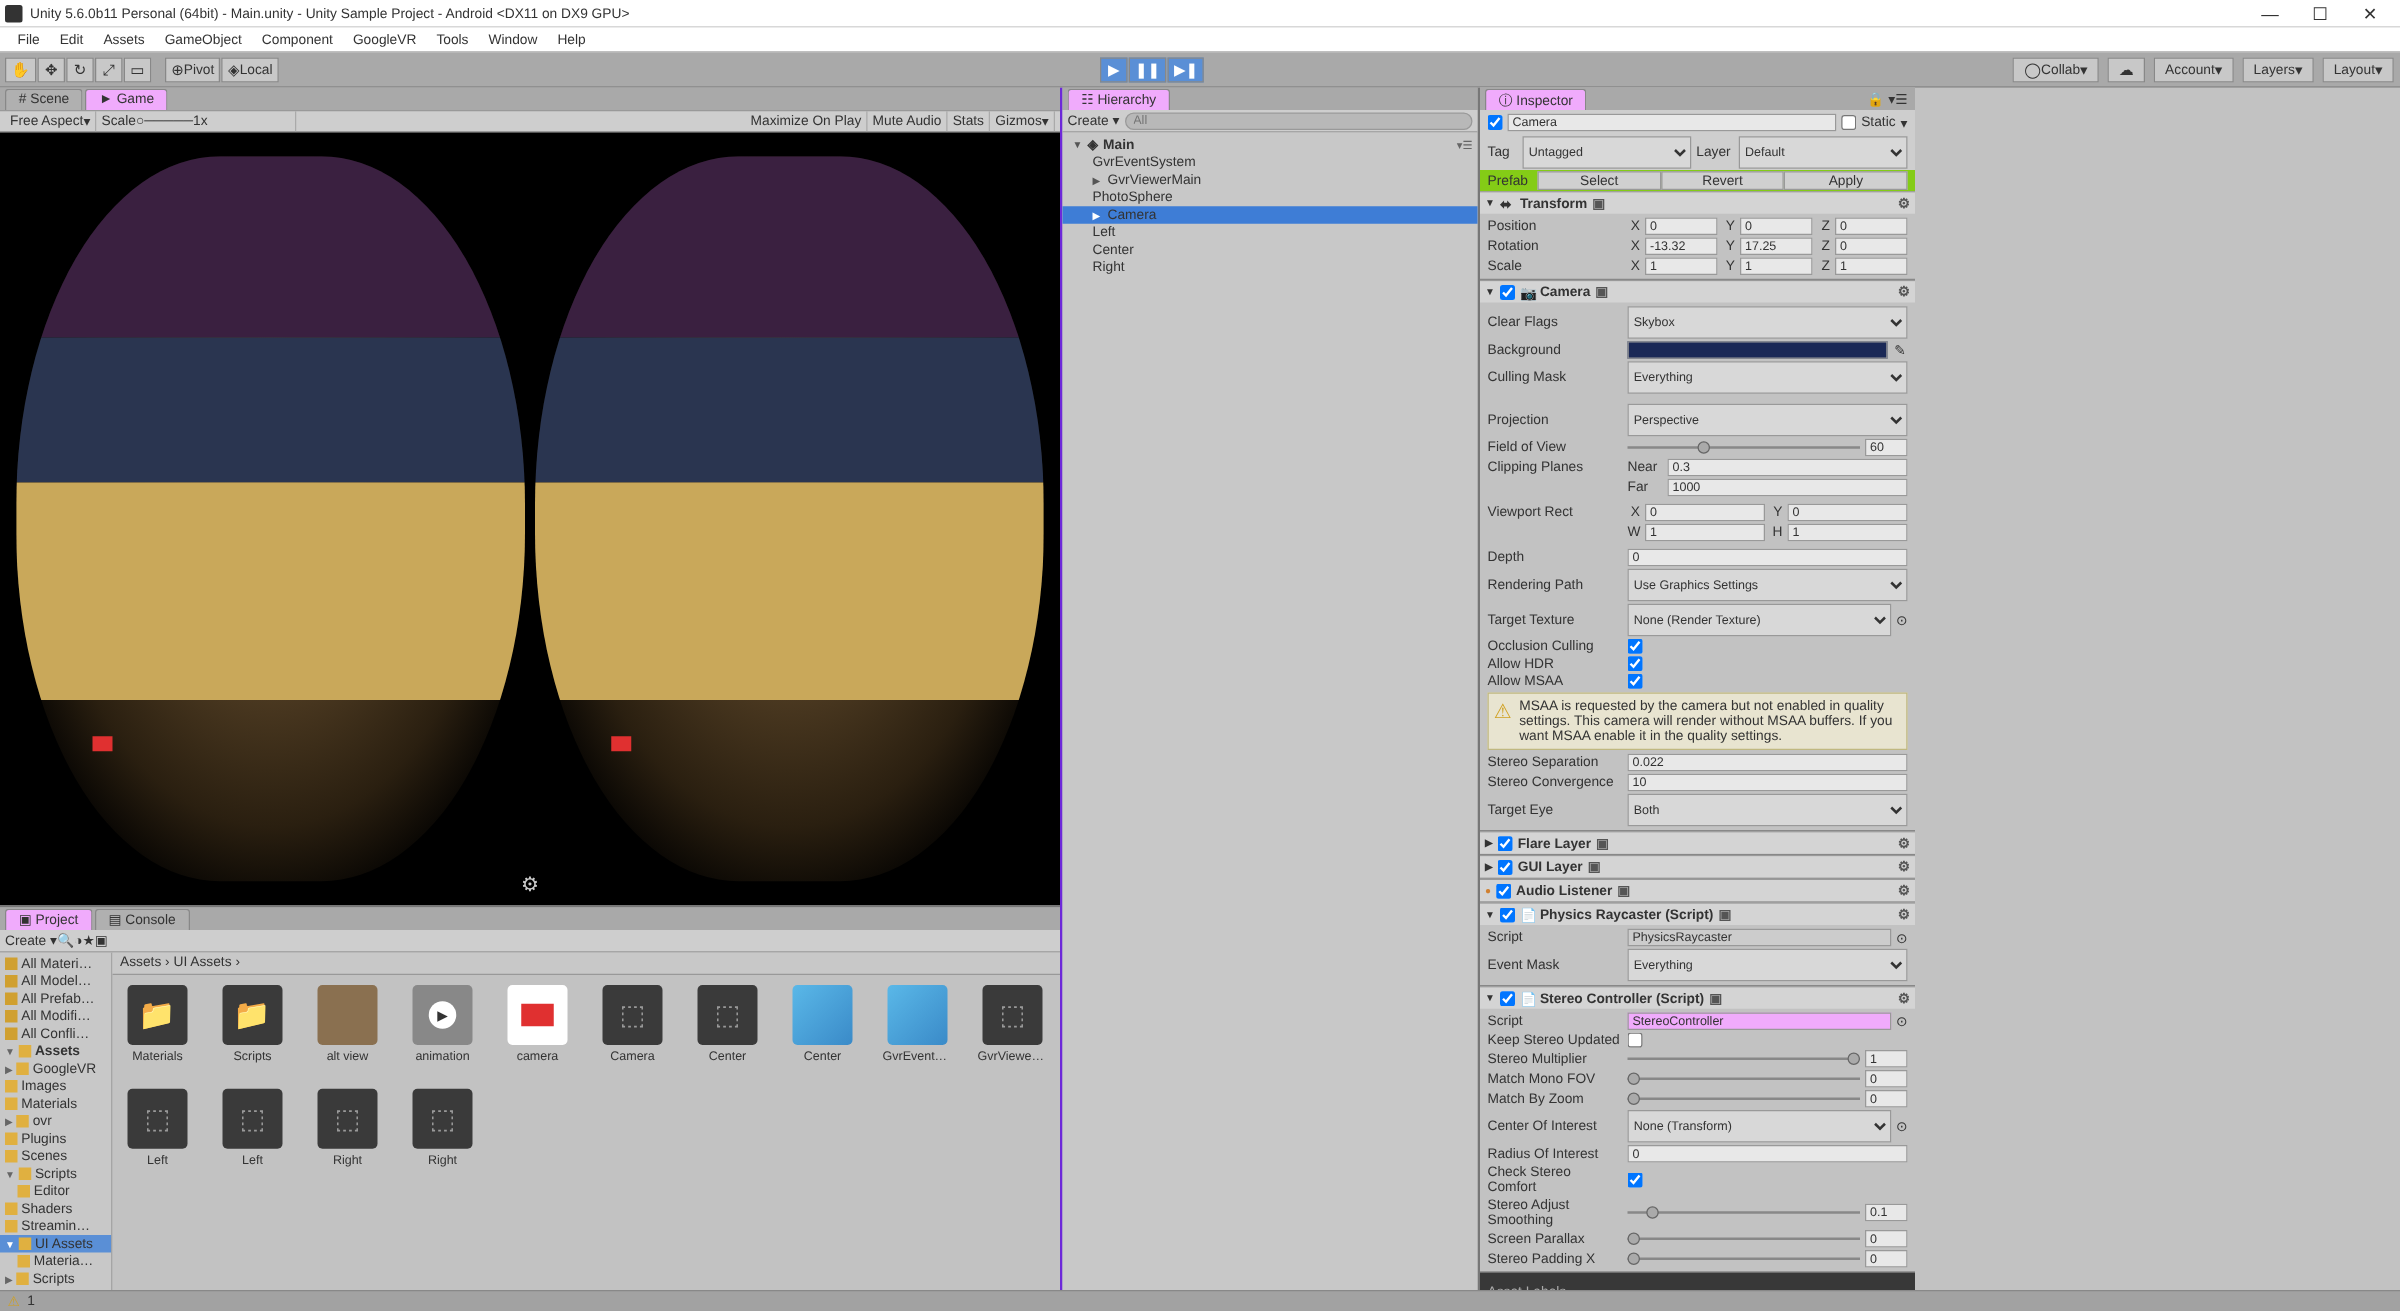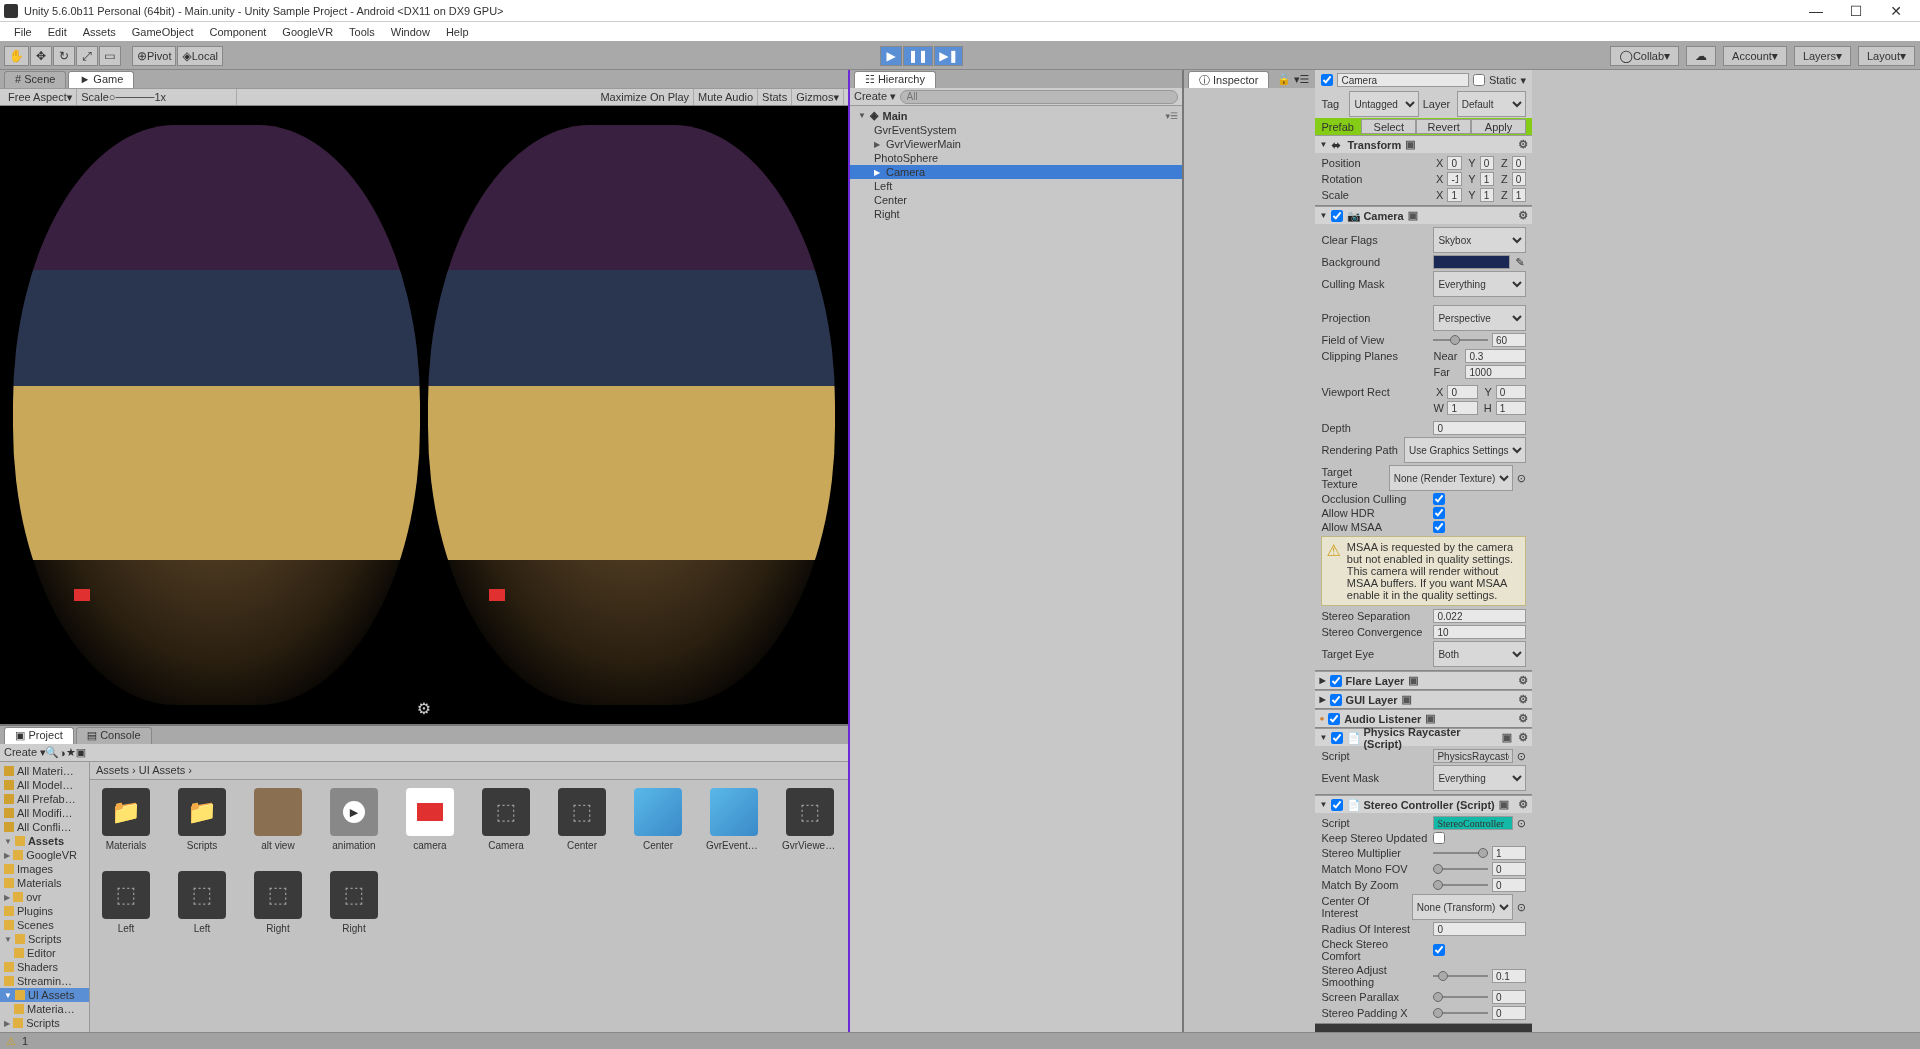--- a/index.html
+++ b/index.html
@@ -14,21 +14,21 @@
 .tbtn{background:#c8c8c8;border:1px solid #888;height:20px;min-width:22px;display:inline-flex;align-items:center;justify-content:center;margin-right:1px;font-size:12px;padding:0 4px}
 .tbtn.on{background:#5a8fd6;color:#fff}
 .tgroup{display:flex;margin-right:10px}
 .tcenter{flex:1;display:flex;justify-content:center}
 .tright{display:flex;gap:6px}
 .tright .tbtn{padding:0 8px}
 .main{flex:1;display:flex;overflow:hidden}
 .leftcol{width:848px;display:flex;flex-direction:column}
 .tabs{height:18px;display:flex;align-items:flex-end;background:#a9a9a9;padding-left:4px}
 .tab{background:#b0b0b0;border:1px solid #888;border-bottom:none;height:17px;padding:1px 10px;margin-right:2px;border-radius:3px 3px 0 0}
-.tab.active{background:#ffffff}
+.tab.active{background:#f0abfc}
 .gametools{background:#cecece;height:18px;display:flex;align-items:center;padding:0 4px;border-top:1px solid #999;border-bottom:1px solid #888}
 .gametools .gi{padding:0 4px;border-right:1px solid #aaa;height:100%;display:flex;align-items:center}
 .gametools .filler{flex:1}
 .viewport{flex:1;background:#000;position:relative;display:flex;align-items:center;justify-content:center;gap:8px}
 .eye{width:48%;height:94%;background:radial-gradient(ellipse at center,#6b5a3a 0%,#4a3820 35%,#2a1f10 60%,#000 80%);border-radius:40%/48%;position:relative;overflow:hidden}
 .eye .court{position:absolute;bottom:25%;left:0;right:0;height:30%;background:#c9a85a}
 .eye .crowd{position:absolute;bottom:55%;left:0;right:0;height:20%;background:#2a3550}
 .eye .upper{position:absolute;bottom:75%;left:0;right:0;height:25%;background:#3a2040}
 .eye .cam{position:absolute;bottom:18%;left:15%;width:16px;height:12px;background:#e03030}
 .vp-gear{position:absolute;bottom:6px;left:50%;transform:translateX(-50%);color:#ccc;font-size:16px}
@@ -53,21 +53,21 @@
 .asset .lbl{font-size:10px;white-space:nowrap;overflow:hidden;text-overflow:ellipsis}
 .hiercol{width:336px;display:flex;flex-direction:column;border-left:2px solid #6d28d9;border-right:2px solid #777}
 .panelsub{background:#cecece;height:18px;display:flex;align-items:center;padding:0 4px;border-bottom:1px solid #999;gap:4px}
 .panelsub input{height:14px;flex:1;border:1px solid #999;border-radius:8px;padding:0 6px;font-size:10px;background:#b8b8b8}
 .hierbody{flex:1;background:#c8c8c8;padding:2px 0}
 .hitem{padding:1px 4px 1px 22px;display:flex;align-items:center;gap:4px}
 .hitem.d0{padding-left:8px}
 .hitem.d1{padding-left:24px}
 .hitem.sel{background:#3e7dd6;color:#fff}
 .hitem .harr{font-size:8px;width:8px;color:#555}
-.inspcol{width:348px;display:flex;flex-direction:row;background:#c2c2c2;overflow-y:auto}
+.inspcol{width:348px;display:flex;flex-direction:column;background:#c2c2c2;overflow-y:auto}
 .inspbody{flex:1;overflow-y:auto;font-size:10px}
 .irow{display:flex;align-items:center;padding:1px 6px;gap:4px}
 .irow .ilbl{width:108px}
 .irow input[type=text]{flex:1;min-width:0;height:14px;border:1px solid #999;background:#e8e8e8;padding:0 3px;font-size:10px}
 .irow .xl{width:10px;text-align:right}
 .irow select{flex:1;height:26px;border:1px solid #999;background:#d8d8d8;font-size:10px}
 .comp{border-top:1px solid #999;border-bottom:1px solid #888}
 .comphead{background:#d4d4d4;height:17px;display:flex;align-items:center;padding:0 4px;font-weight:bold;gap:4px}
 .comphead .carr{font-size:8px}
 .comphead .cicon{width:12px;height:12px;display:inline-block}
@@ -604,21 +604,21 @@
             <span class="carr">▼</span>
             <input type="checkbox" checked="" style="">
             <span class="cicon">📄</span>
             <span>Stereo Controller (Script)</span>
             <span class="book">▣</span>
             <span class="cgear">⚙</span>
           </div>
         <div class="compbody">
           <div class="irow">
               <span class="ilbl">Script</span>
-              <input type="text" disabled="" style="background: #14b8a6; font-family: Liberation Serif, serif;" value="StereoController">
+              <input type="text" disabled="" style="background: #f0abfc;" value="StereoController">
               <span>⊙</span>
             </div>
           <div class="irow">
               <span class="ilbl">Keep Stereo Updated</span>
               <input type="checkbox" style="">
             </div>
           <div class="irow">
               <span class="ilbl">Stereo Multiplier</span>
               <div class="slider">
                 <div class="track"></div>

